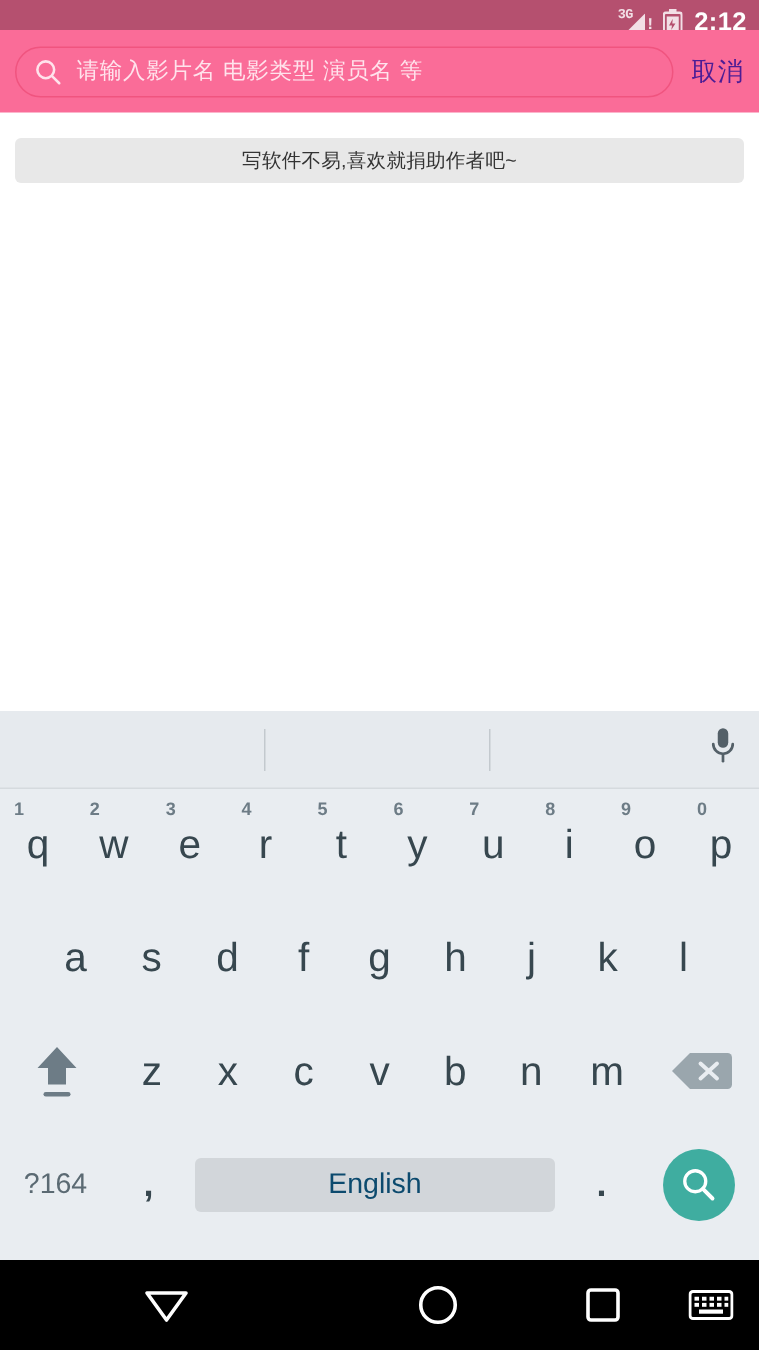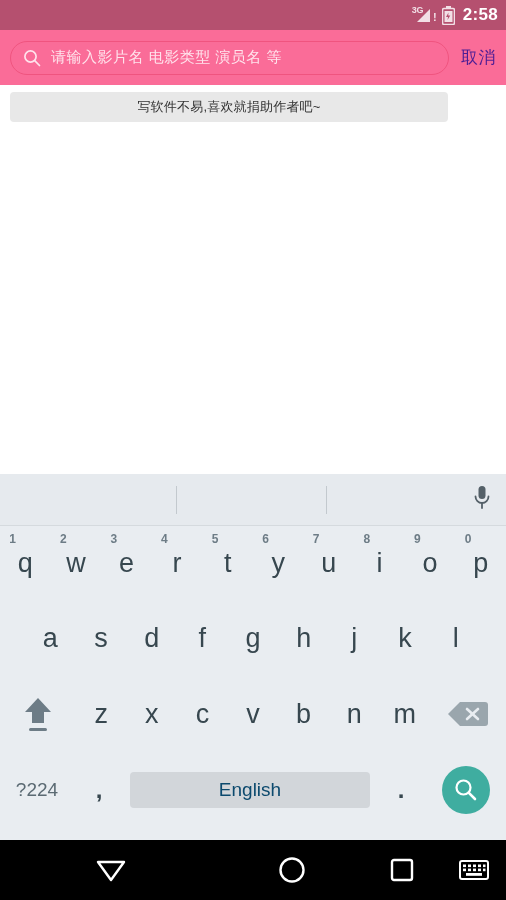--- a/index.html
+++ b/index.html
@@ -9,60 +9,60 @@
     background:#ffffff; overflow:hidden;
   }
   #app { position:relative; width:506px; height:900px; background:#ffffff; }
 
   
   .statusbar{
     position:absolute; top:0; left:0; width:506px; height:30px;
     background:#b5506f; display:flex; align-items:center;
     justify-content:flex-end; padding-right:8px; gap:6px;
   }
-  .sb-signal{ position:relative; width:24px; height:18px; display:block; }
+  .sb-signal{ position:relative; width:24px; height:18px; display:block;font-family:Liberation Mono, monospace; }
   .sb-3g{
     position:absolute; left:0; top:-1px; font-size:9px; font-weight:bold;
     color:#f2dfe6; letter-spacing:-0.3px;
   }
   .sb-bars{ position:absolute; right:4px; bottom:2px; }
   .sb-excl{
     position:absolute; right:-1px; bottom:1px; font-size:11px;
     font-weight:bold; color:#f2dfe6; line-height:1;
   }
   .sb-batt{ width:13px; height:19px; position:relative; }
   .sb-time{
     color:#ffffff; font-size:17px; font-weight:bold; letter-spacing:0.3px;
     margin-left:2px;
   }
 
   
   .header{
-    position:absolute; top:30px; left:0; width:506px; height:55px;
+    position:absolute; top:20px; left:0; width:506px; height:55px;
     background:#fa6c98; display:flex; align-items:center;
     padding:0 10px;
   }
   .searchbox{
     flex:1; height:34px; border:1.5px solid #f3淡; border-radius:17px;
     border:1.5px solid #f0547f;
     display:flex; align-items:center; padding:0 12px; gap:10px;
   }
   .search-icon{ display:block; flex:0 0 auto; }
   .search-ph{
     color:#ffe3ec; font-size:15px; white-space:nowrap; overflow:hidden;
     letter-spacing:0.5px;
   }
   .cancel-btn{
     color:#4c1d95; font-size:17px; margin-left:12px; white-space:nowrap;
     letter-spacing:0.5px;
   }
 
   
   .banner{
-    position:absolute; top:92px; left:10px; width:438px; height:30px;
+    position:absolute; top:92px; left:10px; width:486px; height:30px;
     background:#e8e8e8; border-radius:4px;
     display:flex; align-items:center; justify-content:center;
   }
   .banner-text{ font-size:13px; color:#333333; letter-spacing:0.2px; }
 
   
   .content{
     position:absolute; top:130px; left:0; width:506px; height:344px;
     background:#ffffff;
   }
@@ -147,21 +147,21 @@
       <span class="sb-excl">!</span>
     </span>
     <span class="sb-batt">
       <svg width="13" height="19" viewBox="0 0 13 19">
         <rect x="4" y="0" width="5" height="2" fill="#f2dfe6"></rect>
         <rect x="0.5" y="2.5" width="12" height="16" rx="1.5" fill="none" stroke="#f2dfe6" stroke-width="1.6"></rect>
         <rect x="2.5" y="5" width="8" height="11" fill="#f2dfe6"></rect>
         <path d="M6.5 6.5 L4 11 h2 l-0.5 3 2.8-4.4 H6.2 z" fill="#b5506f"></path>
       </svg>
     </span>
-    <span class="sb-time">2:58</span>
+    <span class="sb-time">2:12</span>
   </div>
 
   <div class="header">
     <div class="searchbox">
       <svg class="search-icon" width="18" height="18" viewBox="0 0 18 18">
         <circle cx="7.5" cy="7.5" r="5.6" fill="none" stroke="#ffe3ec" stroke-width="1.7"></circle>
         <line x1="11.7" y1="11.7" x2="16.5" y2="16.5" stroke="#ffe3ec" stroke-width="1.7" stroke-linecap="round"></line>
       </svg>
       <span class="search-ph">请输入影片名 电影类型 演员名 等</span>
     </div>
@@ -295,21 +295,21 @@
         <svg width="42" height="30" viewBox="0 0 42 30">
           <path d="M13 3 H38 a3 3 0 0 1 3 3 V24 a3 3 0 0 1 -3 3 H13 L1 15 Z" fill="#9aa6ad"></path>
           <line x1="20" y1="10" x2="31" y2="20" stroke="#e9edf1" stroke-width="2.6" stroke-linecap="round"></line>
           <line x1="31" y1="10" x2="20" y2="20" stroke="#e9edf1" stroke-width="2.6" stroke-linecap="round"></line>
         </svg>
       </div>
     </div>
 
     <div class="krow krow4">
       <div class="key-sym">
-          <span>?224</span>
+          <span>?164</span>
         </div>
       <div class="key-comma">
           <span>,</span>
         </div>
       <div class="key-space">
           <span>English</span>
         </div>
       <div class="key-period">
           <span>.</span>
         </div>

